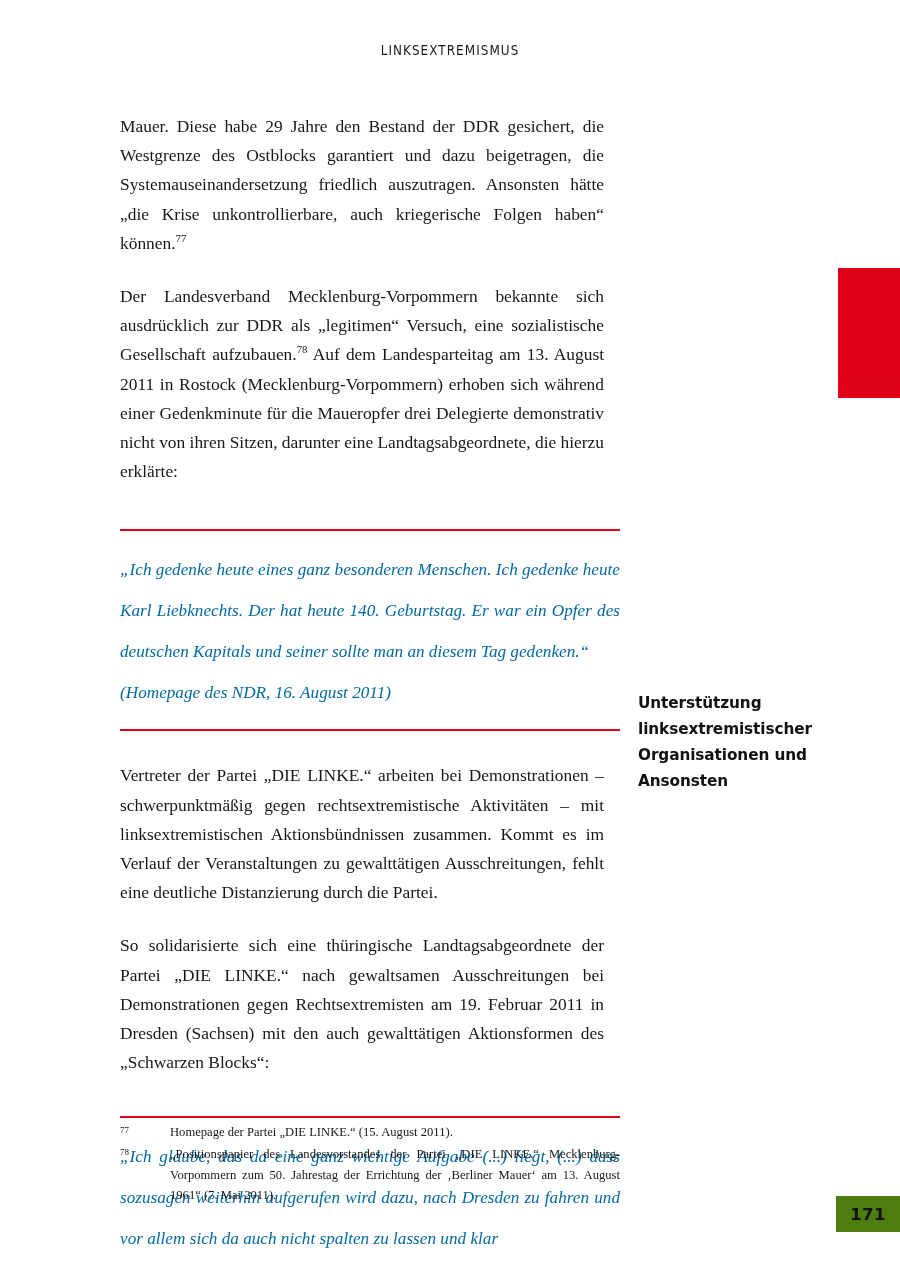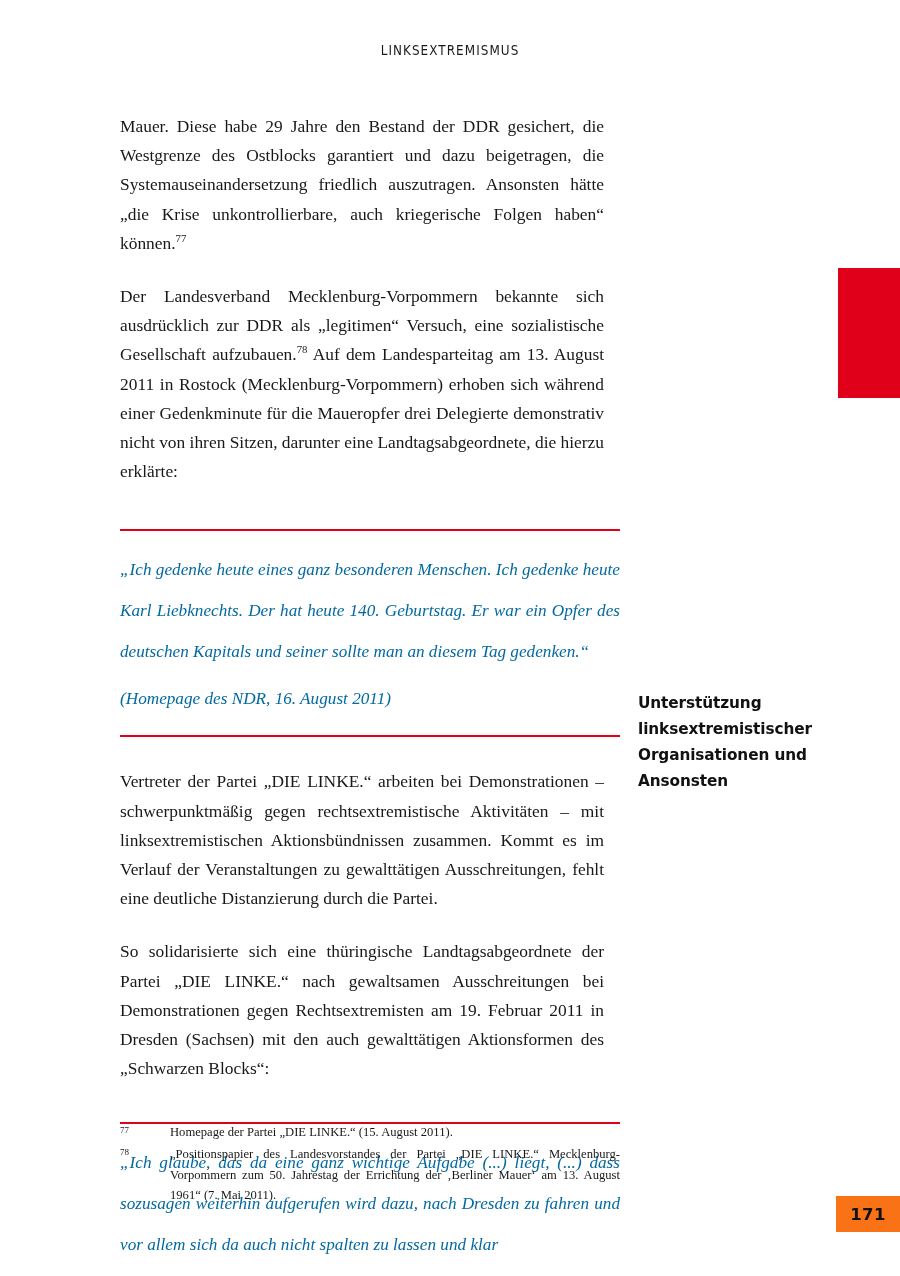--- a/index.html
+++ b/index.html
@@ -87,21 +87,21 @@
     margin: 0;
     font-style: italic;
     font-size: 17.2px;
     line-height: 41px;
     text-align: justify;
     text-justify: inter-word;
     color: #0369a1;
   }
   .pullquote p.source {
     text-align: left;
-    margin-top: 6px;
+    margin-top: 0;
   }
 
   
   .sidehead {
     position: absolute;
     left: 638px;
     top: 690px;
     width: 200px;
     font-family: "DejaVu Sans", "Liberation Sans", sans-serif;
     font-weight: 700;
@@ -140,21 +140,21 @@
     margin-left: 28px;
   }
 
   
   .folio {
     position: absolute;
     left: 836px;
     top: 1196px;
     width: 64px;
     height: 36px;
-    background: #f97316;
+    background: #4d7c0f;
     display: flex;
     align-items: center;
     justify-content: center;
     font-family: "DejaVu Sans", "Liberation Sans", sans-serif;
     font-weight: 700;
     font-size: 16.5px;
     color: #111111;
     letter-spacing: 0.3px;
   }
 </style>

